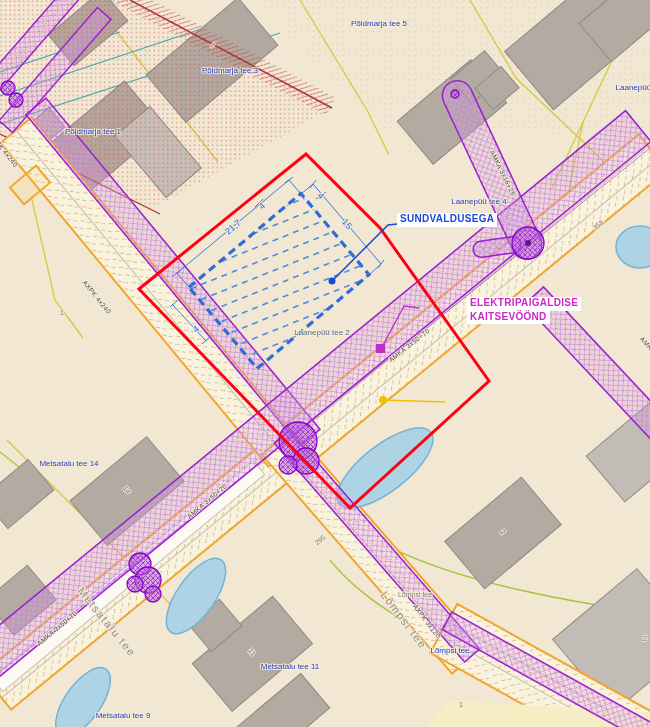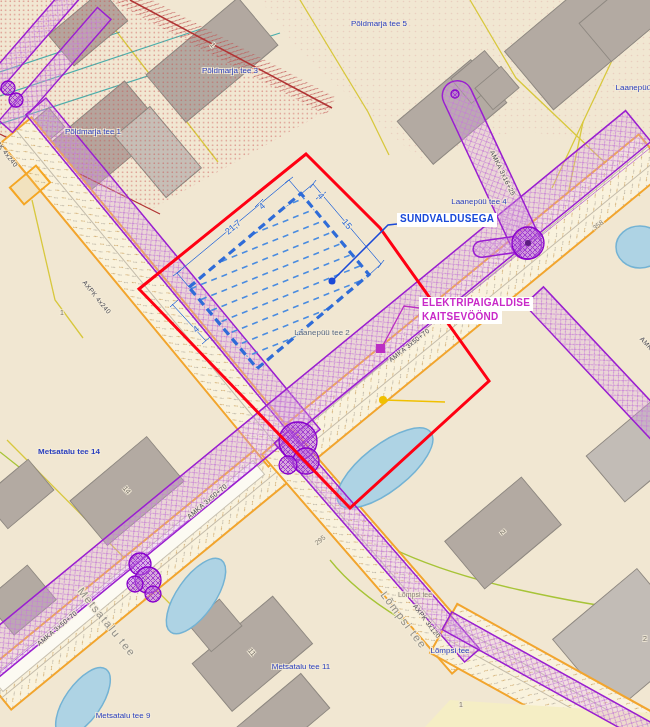--- a/index.html
+++ b/index.html
@@ -10,21 +10,21 @@
   .b  {color:#2a3fbf;font-size:8px;}
   .gb {color:#5a6b85;font-size:8px;}
   .g  {color:#8a8478;font-size:7px;}
   .gs {color:#918f88;font-size:11px;letter-spacing:1.5px;}
   .cab{color:#4a4a55;font-size:6.5px;letter-spacing:.4px;}
   .dim{color:#2e6bd8;font-size:9px;}
   .num{color:#7a756c;font-size:7px;}
   .ann{position:absolute;font-size:10px;font-weight:600;letter-spacing:.3px;line-height:1.25;}
   .ann span{display:table;background:#fff;padding:0px 3px 1px 3px;}
   #ann-hoonestusala{left:397px;top:213px;color:#1a49d8;}
-  #ann-kaitsevoond {left:419px;top:297px;color:#c829c8;}
+  #ann-kaitsevoond {left:419px;top:297px;color:#c829c8;padding-left:48px;}
   #ann-sundvaldus  {left:445px;top:392px;color:#edb900;}
 </style>
 </head>
 <body>
 
 <div id="stage">
 <svg width="650" height="727" viewBox="0 0 650 727">
   <defs>
     <pattern id="pp" width="7" height="7" patternUnits="userSpaceOnUse">
       <rect width="7" height="7" fill="rgba(216,160,232,0.25)"></rect>
@@ -223,22 +223,22 @@
 </svg>
 
 <div id="map-labels" style="position:absolute;left:0;top:0;width:650px;height:727px;">
 
 <div class="lbl b" style="left: 379px; top: 23px; transform: translate(-50%, -50%) rotate(0deg);">Põldmarja tee 5</div>
       <div class="lbl b" style="left: 230px; top: 70px; transform: translate(-50%, -50%) rotate(0deg);">Põldmarja tee 3</div>
       <div class="lbl b" style="left: 93px; top: 131px; transform: translate(-50%, -50%) rotate(0deg);">Põldmarja tee 1</div>
       <div class="lbl b" style="left: 640px; top: 87px; transform: translate(-50%, -50%) rotate(0deg);">Laanepüü tee</div>
       <div class="lbl b" style="left: 479px; top: 201px; transform: translate(-50%, -50%) rotate(0deg); text-align: center;">Laanepüü tee 4</div>
       <div class="lbl gb" style="left: 322px; top: 332px; transform: translate(-50%, -50%) rotate(0deg);">Laanepüü tee 2</div>
-      <div class="lbl b" style="left: 69px; top: 451px; transform: translate(-50%, -50%) rotate(0deg); font-weight: bold;">Metsatalu tee 14</div>
-      <div class="lbl b" style="left: 301px; top: 666px; transform: translate(-50%, -50%) rotate(0deg);">Metsatalu tee 11</div>
+      <div class="lbl b" style="left: 69px; top: 463px; transform: translate(-50%, -50%) rotate(0deg);">Metsatalu tee 14</div>
+      <div class="lbl b" style="left: 290px; top: 666px; transform: translate(-50%, -50%) rotate(0deg);">Metsatalu tee 11</div>
       <div class="lbl b" style="left: 123px; top: 715px; transform: translate(-50%, -50%) rotate(0deg);">Metsatalu tee 9</div>
       <div class="lbl b" style="left: 450px; top: 650px; transform: translate(-50%, -50%) rotate(0deg);">Lõmpsi tee</div>
       <div class="lbl g" style="left: 415px; top: 594px; transform: translate(-50%, -50%) rotate(0deg);">Lõmpsi tee</div>
       <div class="lbl g" style="left: 598px; top: 225px; transform: translate(-50%, -50%) rotate(-38deg);">358</div>
       <div class="lbl g" style="left: 320px; top: 540px; transform: translate(-50%, -50%) rotate(-38deg);">295</div>
       <div class="lbl num" style="left: 127px; top: 490px; transform: translate(-50%, -50%) rotate(50deg);">14</div>
       <div class="lbl num" style="left: 252px; top: 652px; transform: translate(-50%, -50%) rotate(50deg);">11</div>
       <div class="lbl num" style="left: 503px; top: 532px; transform: translate(-50%, -50%) rotate(50deg);">2</div>
       <div class="lbl num" style="left: 645px; top: 638px; transform: translate(-50%, -50%) rotate(0deg);">2</div>
       <div class="lbl num" style="left: 213px; top: 45px; transform: translate(-50%, -50%) rotate(50deg);">1</div>

